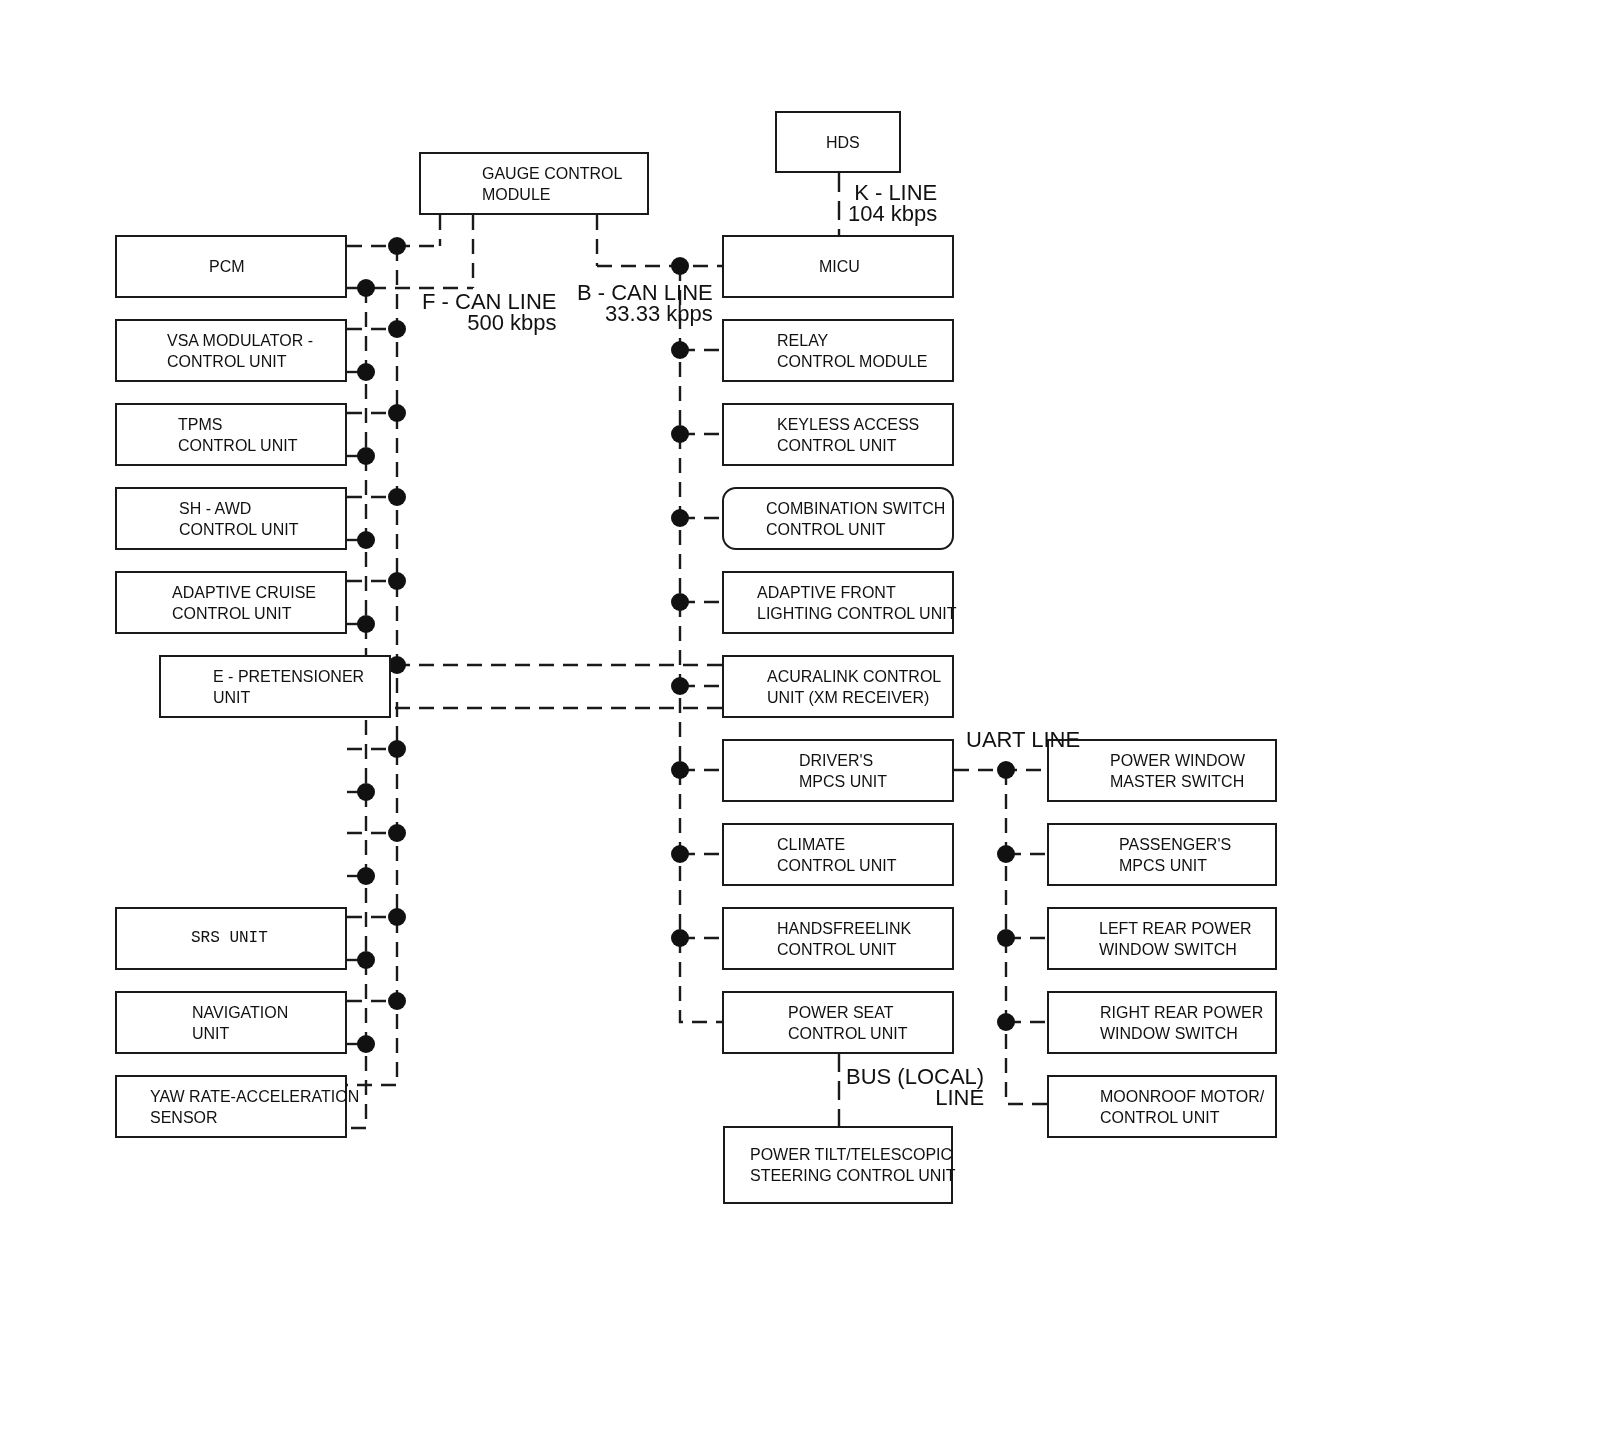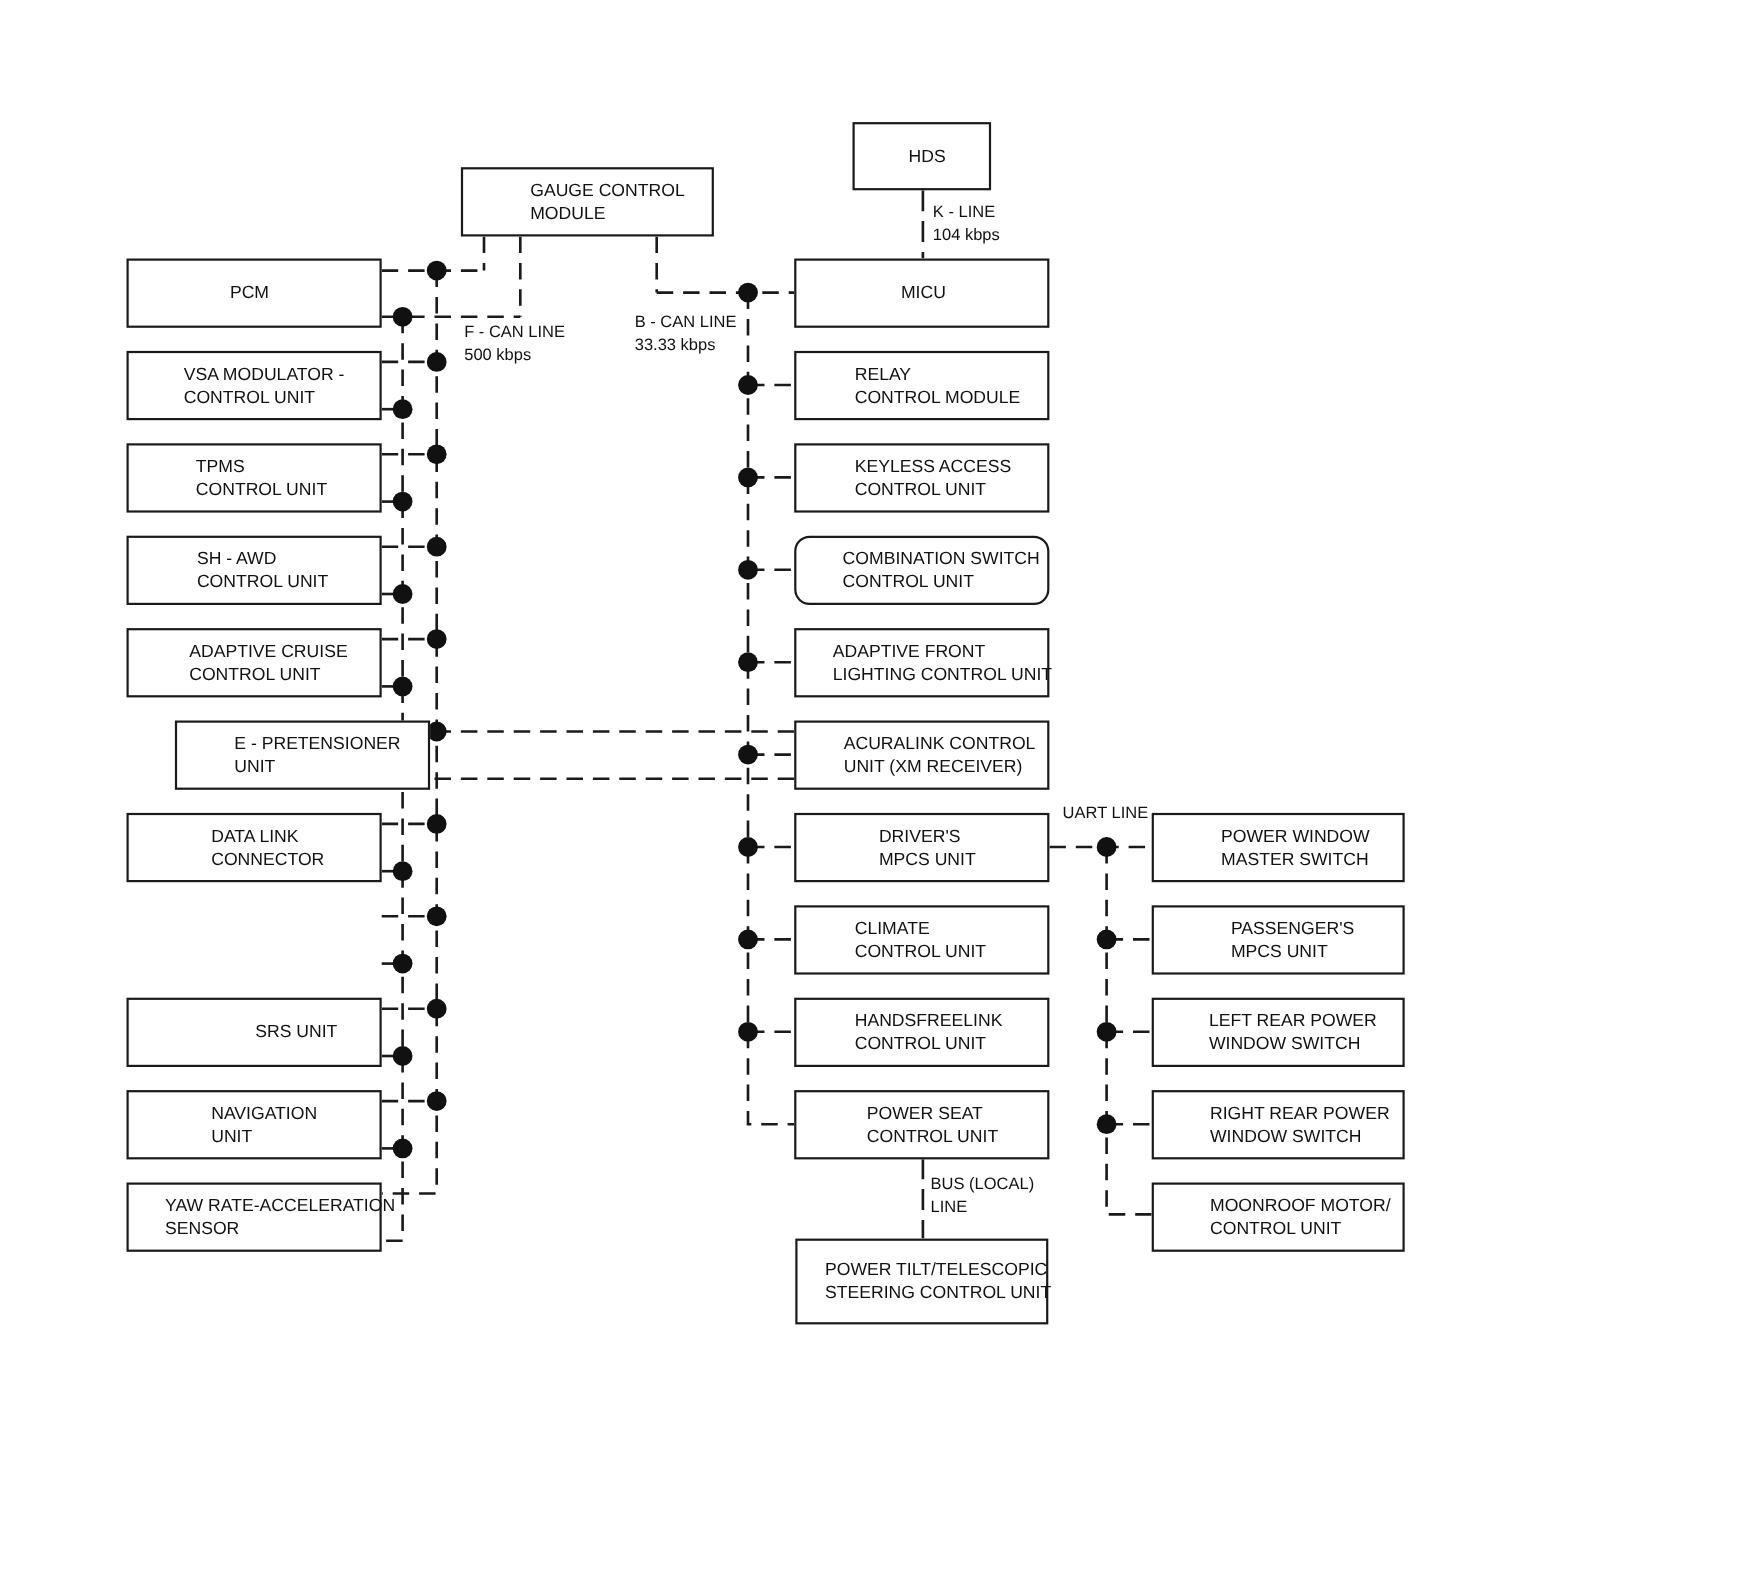--- a/index.html
+++ b/index.html
@@ -21,36 +21,37 @@
     background: #ffffff;
     display: flex;
     align-items: center;
     font-size: 16px;
     line-height: 21px;
     white-space: pre;
     overflow: visible;
   }
   .bus-label {
     position: absolute;
-    font-size: 15px;
+    font-size: 22px;
     line-height: 21px;
     white-space: pre;
+    text-align: right;
   }
   
   #n-hds       { left: 775px;  top: 111px;  width: 126px; height: 62px; padding-left: 49px; }
   #n-gauge     { left: 419px;  top: 152px;  width: 230px; padding-left: 61px; }
   #n-pcm       { left: 115px;  top: 235px;  padding-left: 92px; }
   #n-vsa       { left: 115px;  top: 319px;  padding-left: 50px; }
   #n-tpms      { left: 115px;  top: 403px;  padding-left: 61px; }
   #n-shawd     { left: 115px;  top: 487px;  padding-left: 62px; }
   #n-acc       { left: 115px;  top: 571px;  padding-left: 55px; }
   #n-epret     { left: 115px;  top: 655px;  padding-left: 52px; margin-left: 44px; }
   #n-dlc       { left: 115px;  top: 739px;  padding-left: 75px; }
   #n-sas       { left: 115px;  top: 823px;  padding-left: 63px; }
-  #n-srs       { left: 115px;  top: 907px;  padding-left: 115px; }
+  #n-srs       { left: 115px;  top: 907px;  padding-left: 74px; font-family: Liberation Mono, monospace; }
   #n-nav       { left: 115px;  top: 991px;  padding-left: 75px; }
   #n-yaw       { left: 115px;  top: 1075px; padding-left: 33px; }
   #n-micu      { left: 722px;  top: 235px;  padding-left: 95px; }
   #n-relay     { left: 722px;  top: 319px;  padding-left: 53px; }
   #n-keyless   { left: 722px;  top: 403px;  padding-left: 53px; }
   #n-combo     { left: 722px;  top: 487px;  padding-left: 42px; border-radius: 14px; }
   #n-adfl      { left: 722px;  top: 571px;  padding-left: 33px; }
   #n-acuralink { left: 722px;  top: 655px;  padding-left: 43px; }
   #n-drivers   { left: 722px;  top: 739px;  padding-left: 75px; }
   #n-climate   { left: 722px;  top: 823px;  padding-left: 53px; }
@@ -183,22 +184,20 @@
   <div class="node" id="n-vsa">VSA MODULATOR -
 CONTROL UNIT</div>
   <div class="node" id="n-tpms">TPMS
 CONTROL UNIT</div>
   <div class="node" id="n-shawd">SH - AWD
 CONTROL UNIT</div>
   <div class="node" id="n-acc">ADAPTIVE CRUISE
 CONTROL UNIT</div>
   <div class="node" id="n-epret">E - PRETENSIONER
 UNIT</div>
-  <div class="node" id="n-dlc">DATA LINK
-CONNECTOR</div>
   <div class="node" id="n-srs">SRS UNIT</div>
   <div class="node" id="n-nav">NAVIGATION
 UNIT</div>
   <div class="node" id="n-yaw">YAW RATE-ACCELERATION
 SENSOR</div>
   <div class="node" id="n-micu">MICU</div>
   <div class="node" id="n-relay">RELAY
 CONTROL MODULE</div>
   <div class="node" id="n-keyless">KEYLESS ACCESS
 CONTROL UNIT</div>

